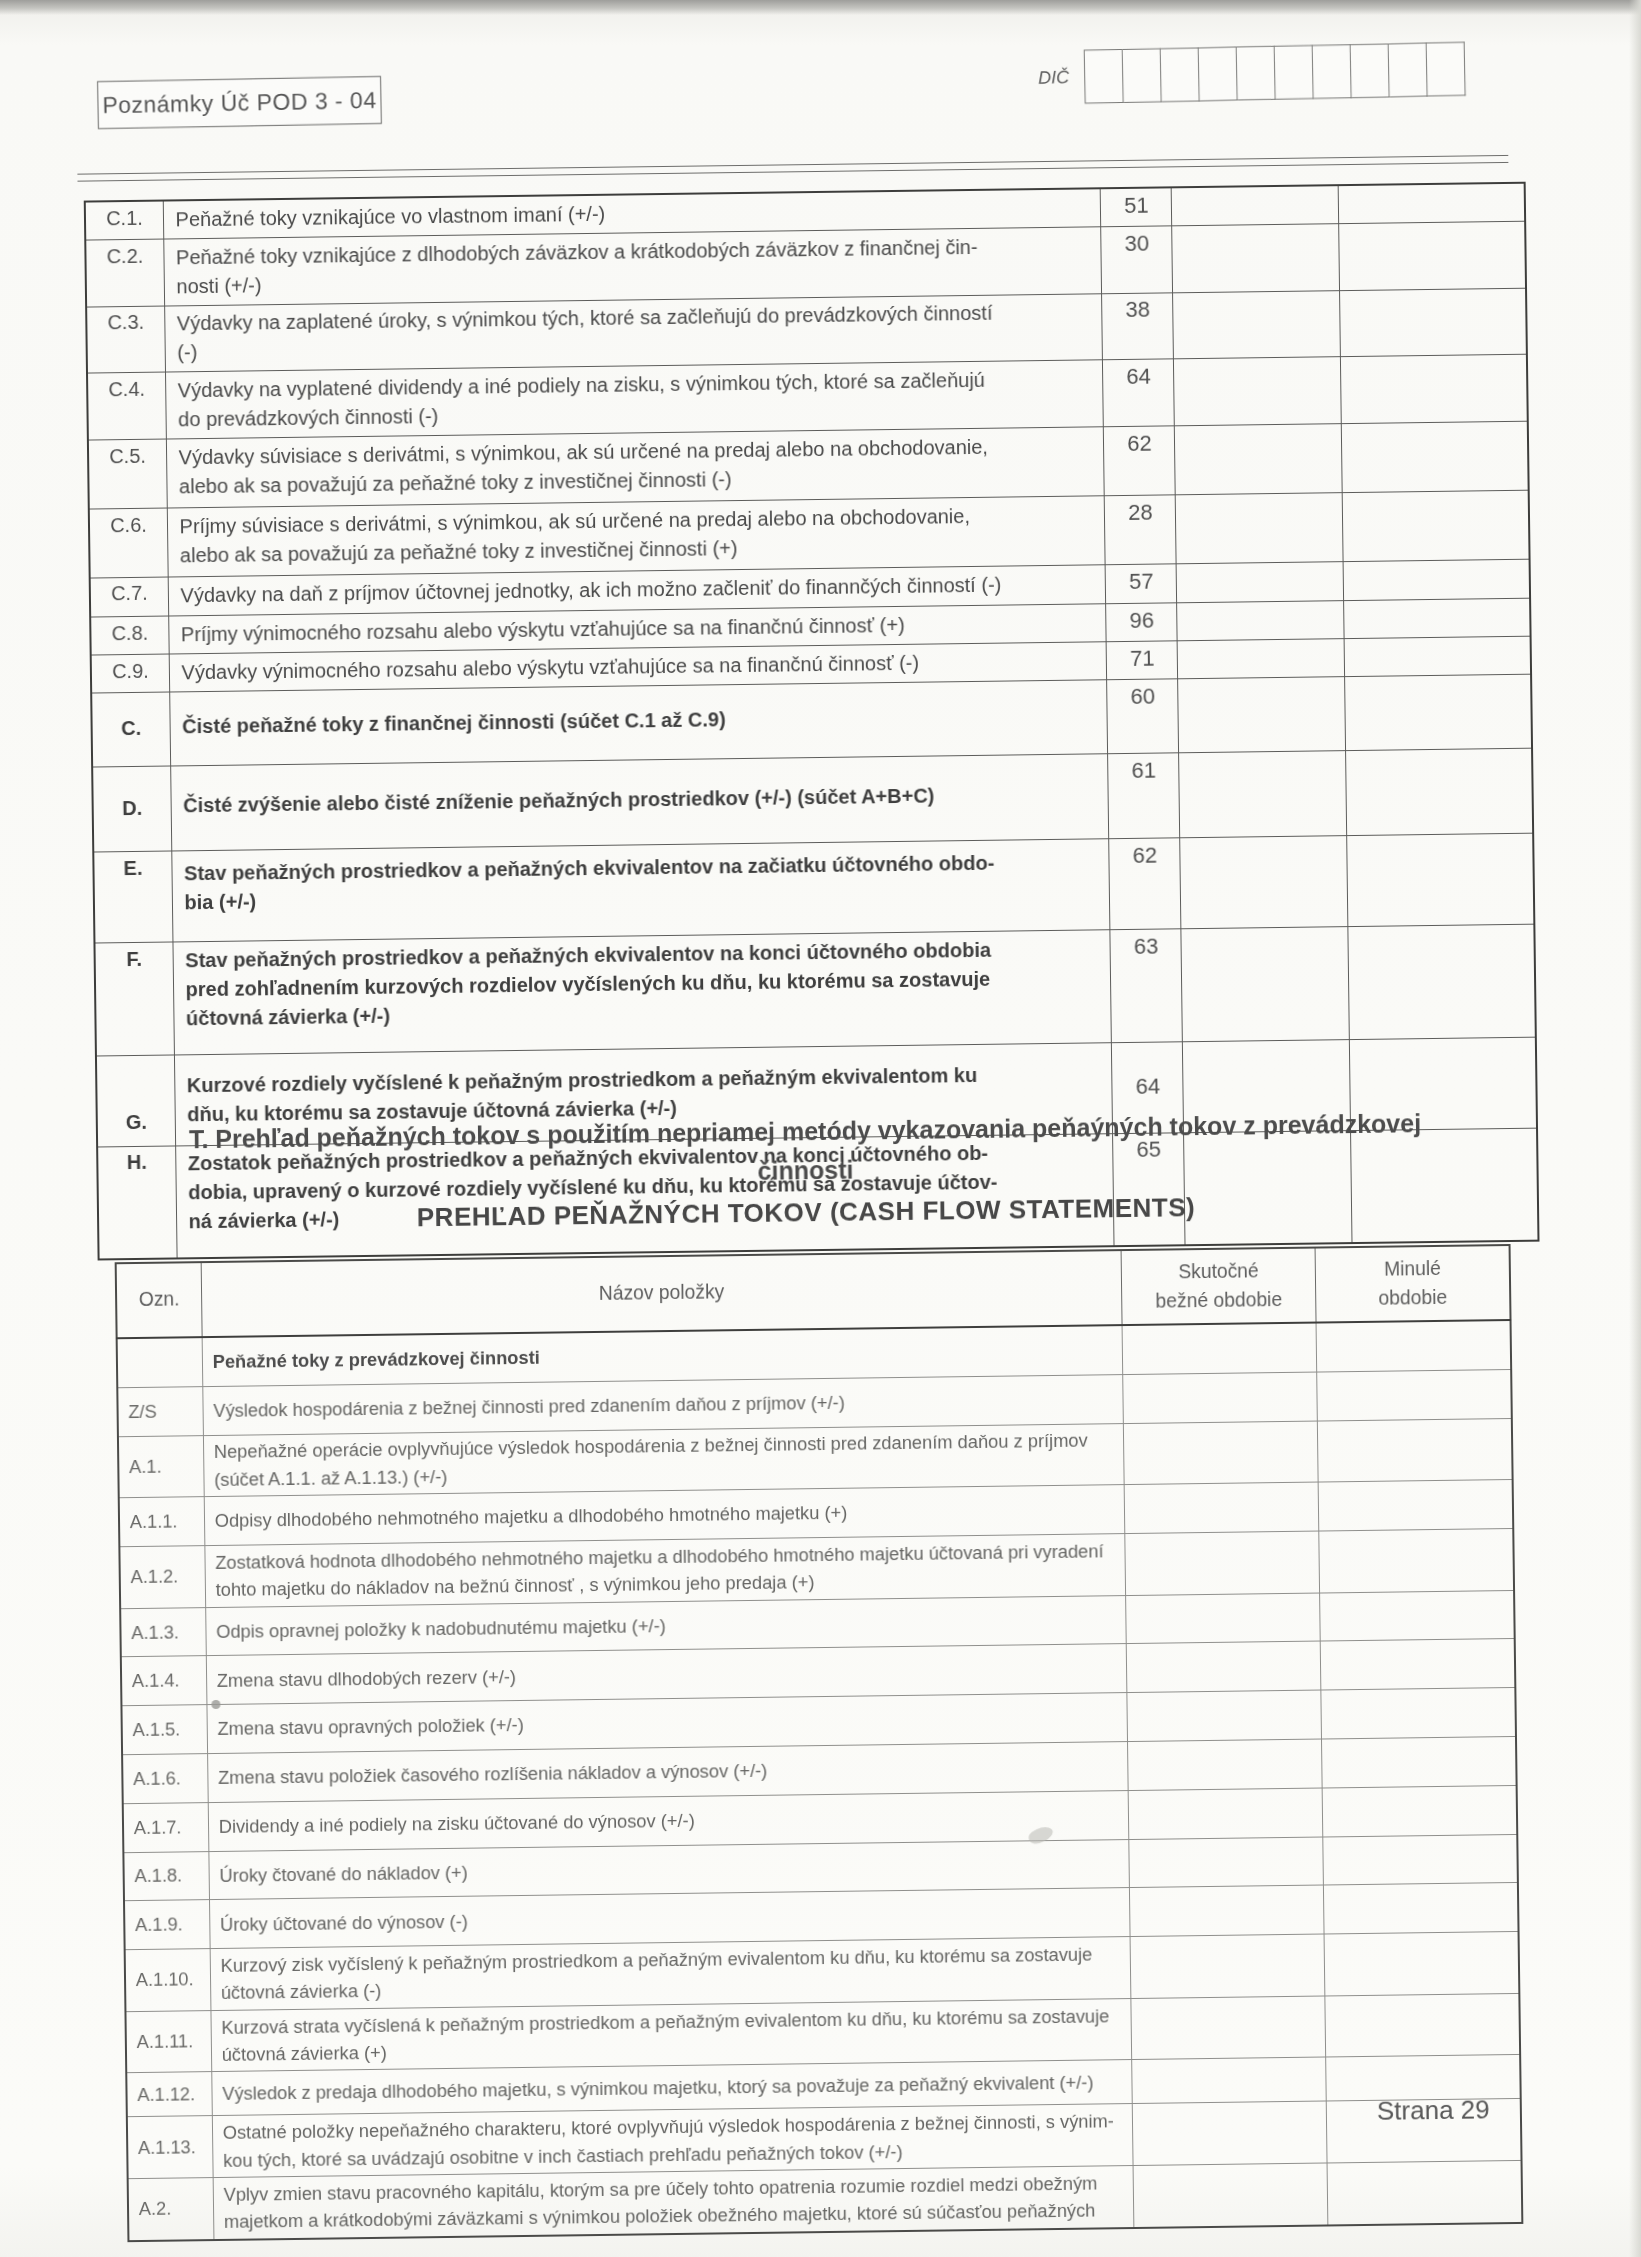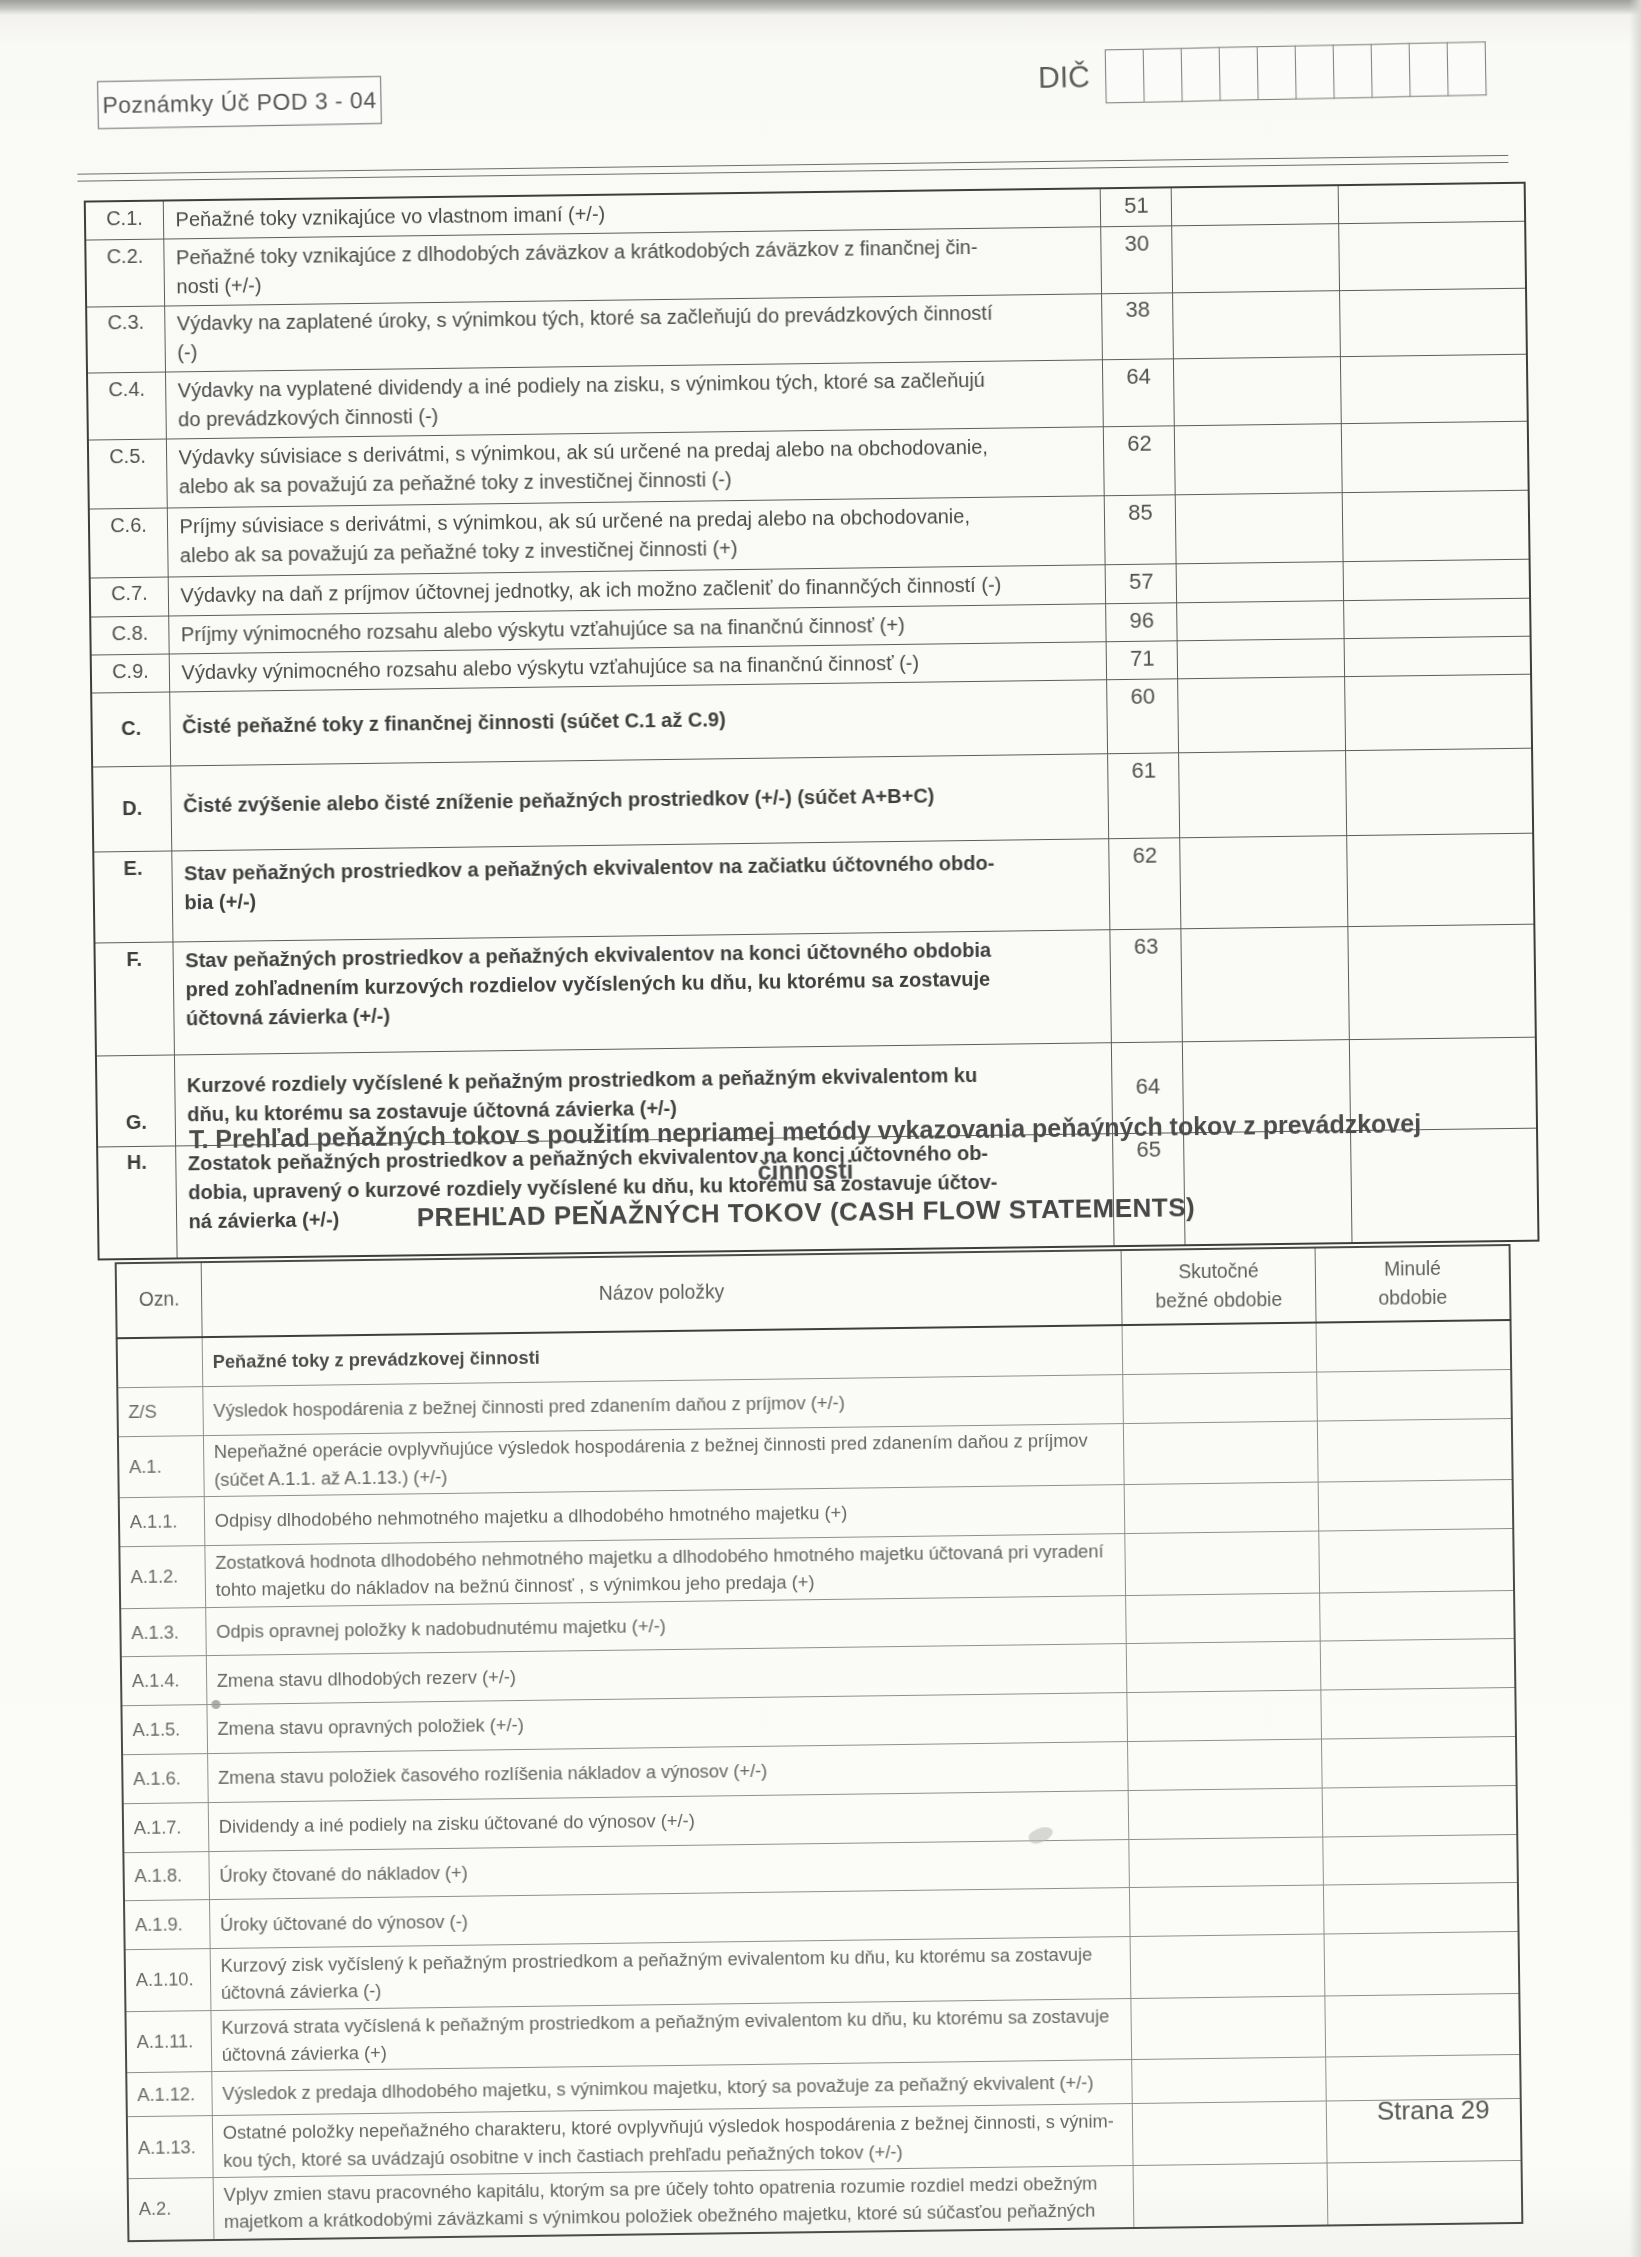--- a/index.html
+++ b/index.html
@@ -37,21 +37,21 @@
     border:1.9px solid #6b6b69;
     display:flex;align-items:center;justify-content:center;
     font-size:23px;color:#565656;letter-spacing:0.5px;
     transform:rotate(-0.35deg);background:rgba(255,255,255,.35);
   }
   .dic-group{
     position:absolute;left:1049px;top:52px;
     display:flex;align-items:center;gap:15.4px;
     transform:rotate(-0.45deg);
   }
-  .dic-label{font-size:30px;color:#5c5c5c;}
+  .dic-label{font-size:18px;color:#5c5c5c;font-style:italic;}
   .dic-boxes{display:flex;}
   .dic-cell{
     width:37px;height:52px;border:1.5px solid #7a7a78;border-left:none;
     background:rgba(255,255,255,.3);
   }
   .dic-cell:first-child{border-left:1.5px solid #7a7a78;}
   .header-rule{
     position:absolute;left:87px;top:164px;width:1431px;height:5.8px;
     border-top:1.5px solid #6d6d6b;border-bottom:1.5px solid #6d6d6b;
   }
@@ -213,21 +213,21 @@
             <td class="text">Výdavky súvisiace s derivátmi, s výnimkou, ak sú určené na predaj alebo na obchodovanie,
 alebo ak sa považujú za peňažné toky z investičnej činnosti (-)</td>
             <td class="num">62</td>
             <td class="val"></td>
             <td class="val"></td>
           </tr>
           <tr>
             <td class="code">C.6.</td>
             <td class="text">Príjmy súvisiace s derivátmi, s výnimkou, ak sú určené na predaj alebo na obchodovanie,
 alebo ak sa považujú za peňažné toky z investičnej činnosti (+)</td>
-            <td class="num">85</td>
+            <td class="num">28</td>
             <td class="val"></td>
             <td class="val"></td>
           </tr>
           <tr>
             <td class="code">C.7.</td>
             <td class="text">Výdavky na daň z príjmov účtovnej jednotky, ak ich možno začleniť do finannčých činností (-)</td>
             <td class="num">57</td>
             <td class="val"></td>
             <td class="val"></td>
           </tr>

